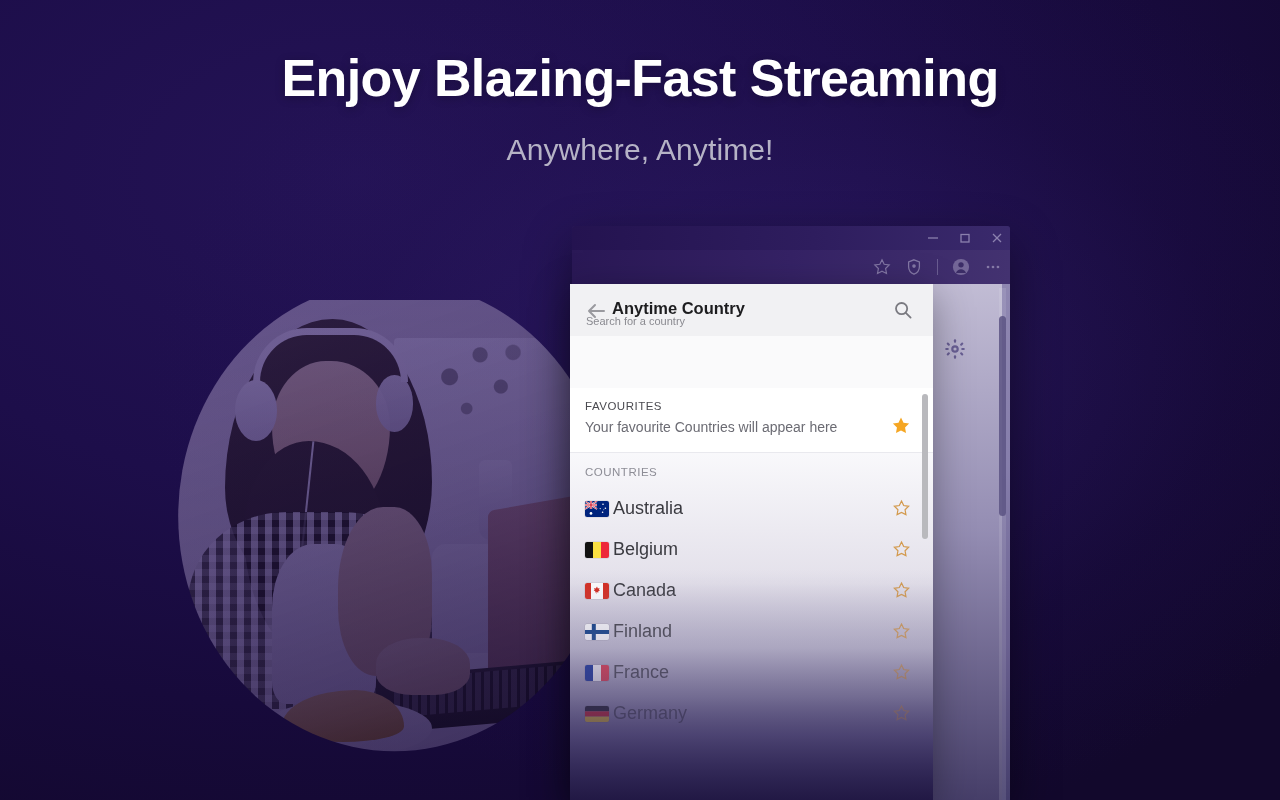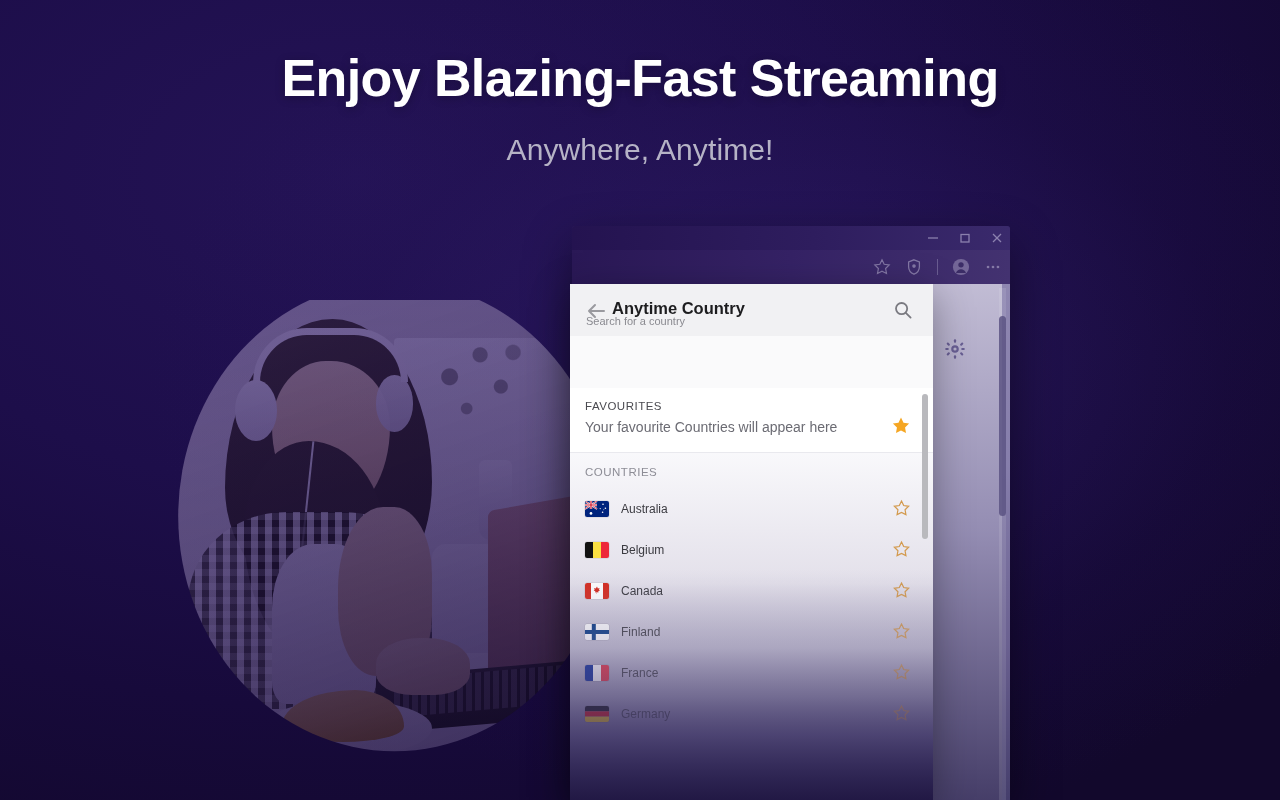--- a/index.html
+++ b/index.html
@@ -139,21 +139,21 @@
   .dlg-fav{position:absolute;left:0;top:104px;width:100%;height:64px;background:#ffffff;border-bottom:1px solid #e9e9ee;text-decoration:underline;}
   .sec-label{position:absolute;left:15px;top:12px;font-size:11.5px;letter-spacing:.5px;color:#4a4a50;}
   .fav-text{position:absolute;left:15px;top:31px;font-size:14px;color:#6b6b73;}
   .fav-star{position:absolute;right:22px;top:28px;width:20px;height:20px;color:#f5a623;}
 
   .countries-label{position:absolute;left:15px;top:182px;font-size:11.5px;letter-spacing:.5px;color:#8d8d96;}
 
   .clist{position:absolute;left:0;top:204px;width:100%;bottom:0;}
   .crow{position:relative;height:41px;display:flex;align-items:center;padding:0 0 0 15px;}
   .flag{width:24px;height:16px;border-radius:2px;overflow:hidden;flex:0 0 auto;box-shadow:0 0 0 .5px rgba(0,0,0,.12);}
-  .cname{margin-left:12px;font-size:12px;color:#3a3a40;}
+  .cname{margin-left:4px;font-size:18px;color:#3a3a40;}
   .cstar{position:absolute;right:22px;top:11px;width:19px;height:19px;color:#d39a4e;}
 
   .list-fade{position:absolute;left:0;right:0;bottom:0;height:230px;pointer-events:none;
     background:linear-gradient(180deg, rgba(230,228,238,0) 0%, rgba(140,133,170,.35) 34%, rgba(64,55,104,.78) 72%, rgba(33,24,68,.95) 100%);}
   .dlg-scrollbar{position:absolute;right:5px;top:110px;width:6px;height:145px;border-radius:4px;background:#b9b9bd;}
 
   
   .flag svg{display:block;width:100%;height:100%;}
 </style>
 </head>

